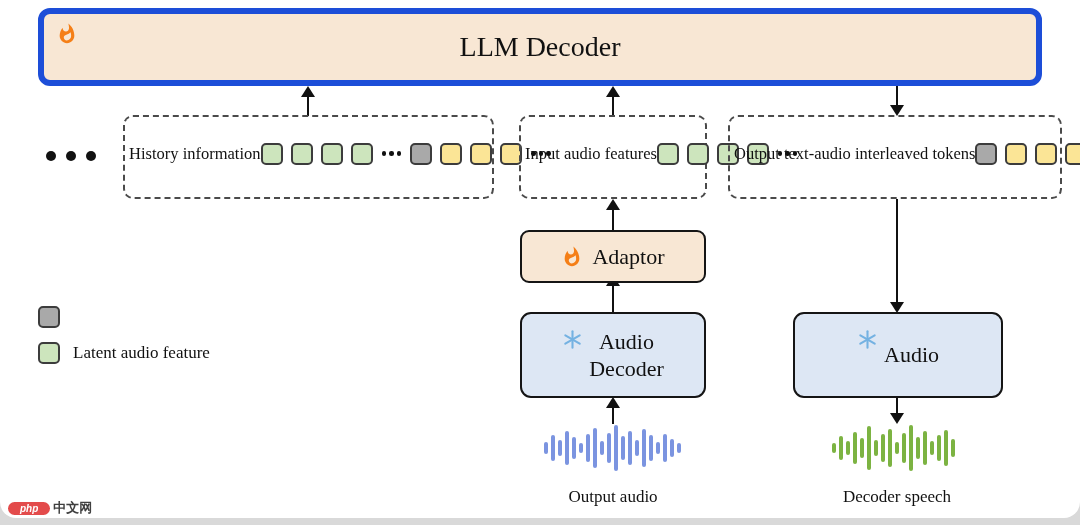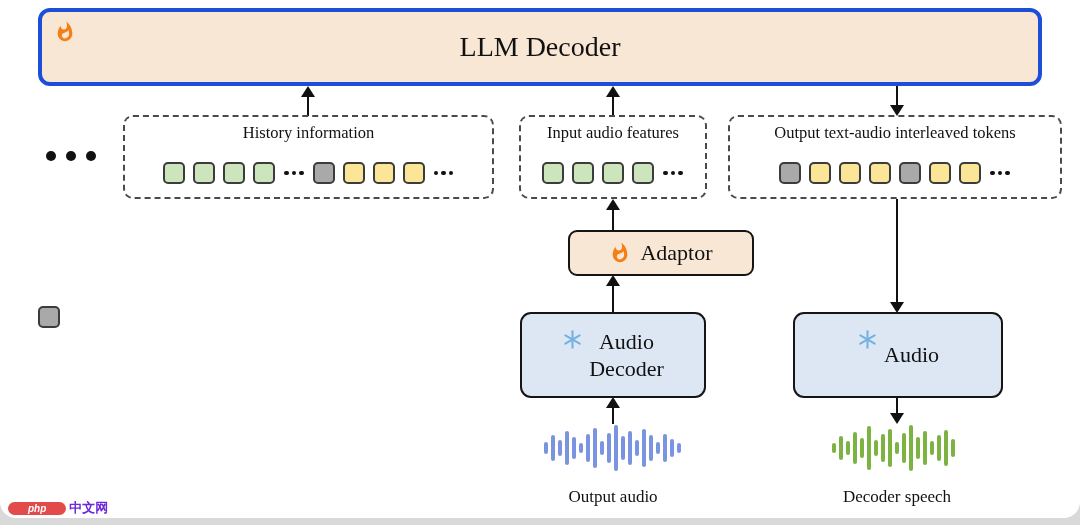--- a/index.html
+++ b/index.html
@@ -2,56 +2,56 @@
 <html style="--beige: #f8e7d4; --blue-box: #dde7f4; --token-green: #cde5bd; --token-yellow: #fbe596; --token-gray: #a9a9a9; --wave-blue: #7b94e0; --wave-green: #7cb342; --flame: #f57f17; --snowflake: #74b2e2;"><head>
 <meta charset="utf-8">
 <style>
   html,body{margin:0;padding:0;background:#fff;}
   body{font-family:"Liberation Serif","DejaVu Serif",serif;color:#111;}
   .canvas{position:relative;width:1080px;height:525px;background:#d9d9d9;overflow:hidden;}
   .sheet{position:absolute;left:0;top:0;right:0;height:518px;background:#fff;border-radius:0 0 16px 16px;}
 
   
   .decoder-box{position:absolute;left:38px;top:8px;width:1004px;height:78px;background:var(--beige);
-    border:4px solid #1d4ed8;border-radius:12px;box-sizing:border-box;display:flex;align-items:center;justify-content:center;}
+    border:6px solid #1d4ed8;border-radius:12px;box-sizing:border-box;display:flex;align-items:center;justify-content:center;}
   .decoder-title{font-size:28px;}
   .decoder-flame{position:absolute;left:12px;top:9px;}
 
   .icon{display:inline-flex;}
   .flame svg{width:22px;height:22px;}
   .flame path{fill:var(--flame);}
   .snow svg{width:21px;height:21px;}
   .snow line{stroke:var(--snowflake);stroke-width:2.4;stroke-linecap:round;}
 
   
   .arrow{position:absolute;width:14px;}
   .arrow .shaft{position:absolute;left:6px;width:2px;background:#111;}
   .arrow.up .shaft{top:8px;bottom:0;}
   .arrow.down .shaft{top:0;bottom:8px;}
   .arrow .head{position:absolute;left:0;width:0;height:0;border-left:7px solid transparent;border-right:7px solid transparent;}
   .arrow.up .head{top:0;border-bottom:11px solid #111;}
   .arrow.down .head{bottom:0;border-top:11px solid #111;}
 
   
   .dashed-box{position:absolute;height:84px;border:2px dashed #4a4a4a;border-radius:10px;box-sizing:border-box;
-    display:flex;flex-direction:column;align-items:center;justify-content:space-between;padding:6px 4px 13px;}
+    display:flex;flex-direction:row;align-items:center;padding:6px 4px 13px;}
   .group-label{font-size:16.5px;white-space:nowrap;}
   .token-row{display:flex;align-items:center;gap:8px;}
   .tok{width:22px;height:22px;border:2px solid #3c3c3c;border-radius:5px;box-sizing:border-box;display:inline-block;}
   .tok-green{background:var(--token-green);}
   .tok-yellow{background:var(--token-yellow);}
   .tok-gray{background:var(--token-gray);}
   .tok-dots{display:inline-flex;align-items:center;gap:3px;margin:0 1px;}
   .tok-dots i{width:4.5px;height:4.5px;border-radius:50%;background:#111;}
   .left-dots{position:absolute;left:46px;top:151px;display:flex;gap:10px;}
   .left-dots i{width:10px;height:10px;border-radius:50%;background:#111;}
 
   
   .solid{position:absolute;box-sizing:border-box;border:2px solid #151515;display:flex;align-items:center;justify-content:center;}
-  .adaptor-box{left:520px;top:230px;width:186px;height:46px;background:var(--beige);border-radius:9px;gap:9px;font-size:22px;margin-left:48px;}
+  .adaptor-box{left:520px;top:230px;width:186px;height:53px;background:var(--beige);border-radius:9px;gap:9px;font-size:22px;}
   .blue-box{background:var(--blue-box);border-radius:11px;gap:6px;font-size:22px;}
   .encoder-box{left:520px;top:312px;width:186px;height:86px;}
   .detok-box{left:793px;top:312px;width:210px;height:86px;}
   .blue-box .snow{align-self:flex-start;margin-top:15px;}
   .two-line{display:flex;flex-direction:column;line-height:1.25;text-align:center;}
 
   
   .wave{position:absolute;display:flex;align-items:center;gap:3px;height:50px;}
   .wave i{width:4px;border-radius:2px;display:block;}
   .wave-blue i{background:var(--wave-blue);}
@@ -59,22 +59,22 @@
   .caption{position:absolute;transform:translateX(-50%);font-size:17px;white-space:nowrap;}
 
   
   .legend{position:absolute;left:38px;top:306px;display:flex;flex-direction:column;gap:14px;}
   .legend-row{display:flex;align-items:center;gap:13px;}
   .legend-label{font-size:17px;}
 
   
   .watermark{position:absolute;left:8px;top:499px;display:flex;align-items:center;gap:3px;
     font-family:"Liberation Sans","DejaVu Sans",sans-serif;}
-  .wm-badge{background:#e34b4b;color:#fff;font-size:10px;font-weight:bold;font-style:italic;padding:1px 20px;border-radius:9px;}
-  .wm-text{color:#6d28d9;font-size:13px;font-weight:bold;}
+  .wm-badge{background:#e34b4b;color:#fff;font-size:10px;font-weight:bold;font-style:italic;padding:1px 12px;border-radius:9px;}
+  .wm-text{color:#404040;font-size:13px;font-weight:bold;}
 </style>
 </head>
 <body>
 
 <div class="canvas">
   <div class="sheet"></div>
 
   <div class="decoder-box">
     <span class="icon flame decoder-flame">
       <svg viewBox="0 0 24 24">
@@ -258,19 +258,23 @@
       <i style="height: 26px;"></i>
       <i style="height: 36px;"></i>
       <i style="height: 18px;"></i>
     </div>
   <div class="caption" style="left:897px;top:487px;">Decoder speech</div>
 
   <div class="legend">
     <div class="legend-row">
       <span class="tok tok-gray"></span>
     </div>
+    <div class="legend-row">
+      <span class="tok tok-green"></span>
+      <span class="legend-label">Latent audio feature</span>
+    </div>
   </div>
 
   <div class="watermark">
     <span class="wm-badge">php</span>
     <span class="wm-text">中文网</span>
   </div>
 </div>
 
 </body></html>

